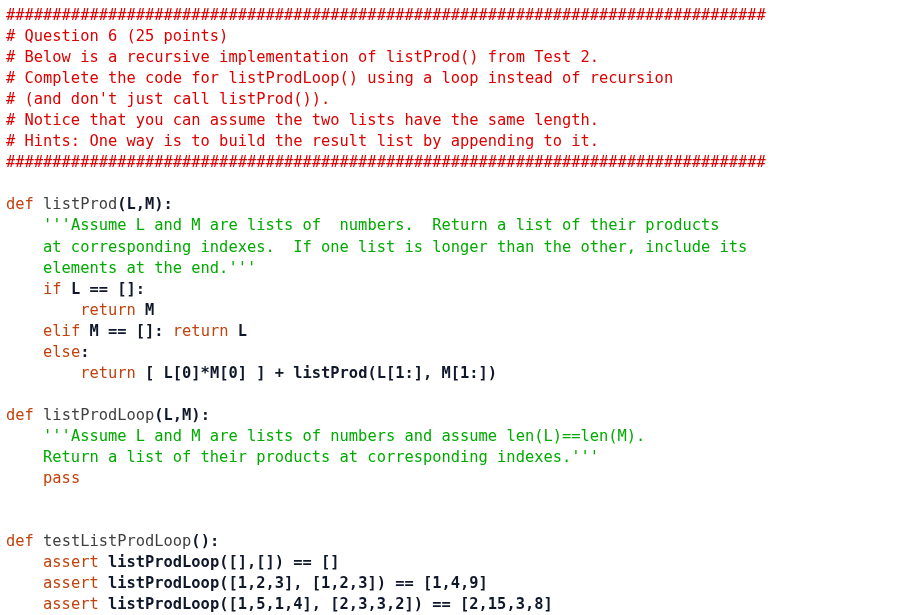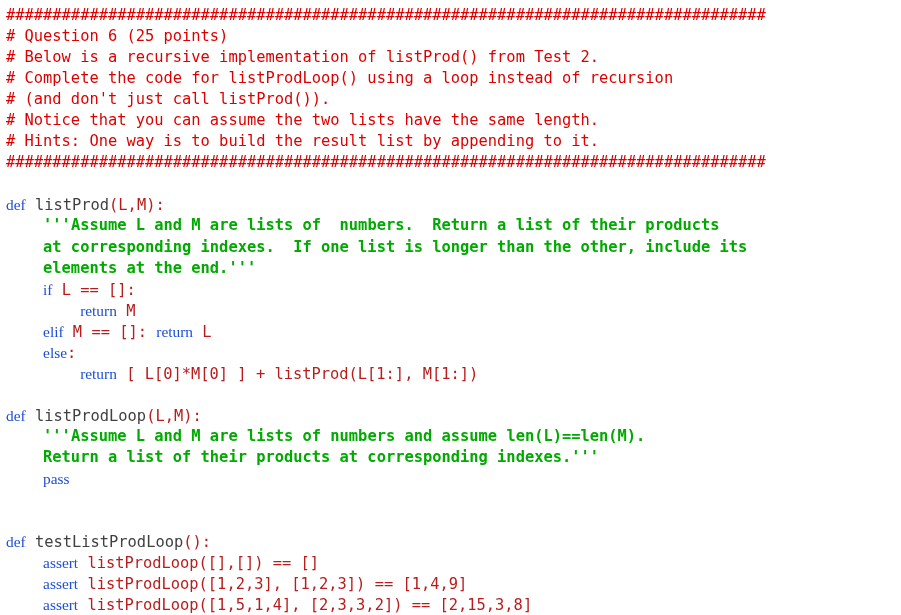--- a/index.html
+++ b/index.html
@@ -32,23 +32,23 @@
     letter-spacing: 0px;
     white-space: pre;
     font-family: "DejaVu Sans Mono", "Liberation Mono", monospace;
   }
   .line {
     height: 21.05px;
     white-space: pre;
   }
   .tok { white-space: pre; }
   .c-comment  { color: #dd0000; }
-  .c-string   { color: #00aa00; font-weight: bold; }
-  .c-keyword  { color: #1d4ed8; font-family: Liberation Serif, serif; }
+  .c-string   { color: #00aa00; }
+  .c-keyword  { color: #c2410c; }
   .c-def      { color: #404040; }
-  .c-plain    { color: #b91c1c; }
+  .c-plain    { color: #0f172a; font-weight: bold; }
 </style>
 </head>
 <body>
 
 <div id="editor">
   <div class="code-area" id="code-area"><div class="line"><span class="tok c-comment">##################################################################################</span></div><div class="line"><span class="tok c-comment"># Question 6 (25 points)</span></div><div class="line"><span class="tok c-comment"># Below is a recursive implementation of listProd() from Test 2.</span></div><div class="line"><span class="tok c-comment"># Complete the code for listProdLoop() using a loop instead of recursion</span></div><div class="line"><span class="tok c-comment"># (and don't just call listProd()).</span></div><div class="line"><span class="tok c-comment"># Notice that you can assume the two lists have the same length.</span></div><div class="line"><span class="tok c-comment"># Hints: One way is to build the result list by appending to it.</span></div><div class="line"><span class="tok c-comment">##################################################################################</span></div><div class="line"><span class="tok c-plain"></span>&nbsp;</div><div class="line"><span class="tok c-keyword">def</span><span class="tok c-plain"> </span><span class="tok c-def">listProd</span><span class="tok c-plain">(L,M):</span></div><div class="line"><span class="tok c-plain">    </span><span class="tok c-string">'''Assume L and M are lists of  numbers.  Return a list of their products</span></div><div class="line"><span class="tok c-string">    at corresponding indexes.  If one list is longer than the other, include its</span></div><div class="line"><span class="tok c-string">    elements at the end.'''</span></div><div class="line"><span class="tok c-plain">    </span><span class="tok c-keyword">if</span><span class="tok c-plain"> L == []:</span></div><div class="line"><span class="tok c-plain">        </span><span class="tok c-keyword">return</span><span class="tok c-plain"> M</span></div><div class="line"><span class="tok c-plain">    </span><span class="tok c-keyword">elif</span><span class="tok c-plain"> M == []: </span><span class="tok c-keyword">return</span><span class="tok c-plain"> L</span></div><div class="line"><span class="tok c-plain">    </span><span class="tok c-keyword">else</span><span class="tok c-plain">:</span></div><div class="line"><span class="tok c-plain">        </span><span class="tok c-keyword">return</span><span class="tok c-plain"> [ L[0]*M[0] ] + listProd(L[1:], M[1:])</span></div><div class="line"><span class="tok c-plain"></span>&nbsp;</div><div class="line"><span class="tok c-keyword">def</span><span class="tok c-plain"> </span><span class="tok c-def">listProdLoop</span><span class="tok c-plain">(L,M):</span></div><div class="line"><span class="tok c-plain">    </span><span class="tok c-string">'''Assume L and M are lists of numbers and assume len(L)==len(M).</span></div><div class="line"><span class="tok c-string">    Return a list of their products at corresponding indexes.'''</span></div><div class="line"><span class="tok c-plain">    </span><span class="tok c-keyword">pass</span></div><div class="line"><span class="tok c-plain"></span>&nbsp;</div><div class="line"><span class="tok c-plain"></span>&nbsp;</div><div class="line"><span class="tok c-keyword">def</span><span class="tok c-plain"> </span><span class="tok c-def">testListProdLoop</span><span class="tok c-plain">():</span></div><div class="line"><span class="tok c-plain">    </span><span class="tok c-keyword">assert</span><span class="tok c-plain"> listProdLoop([],[]) == []</span></div><div class="line"><span class="tok c-plain">    </span><span class="tok c-keyword">assert</span><span class="tok c-plain"> listProdLoop([1,2,3], [1,2,3]) == [1,4,9]</span></div><div class="line"><span class="tok c-plain">    </span><span class="tok c-keyword">assert</span><span class="tok c-plain"> listProdLoop([1,5,1,4], [2,3,3,2]) == [2,15,3,8]</span></div></div>
 </div>
 
 </body></html>

